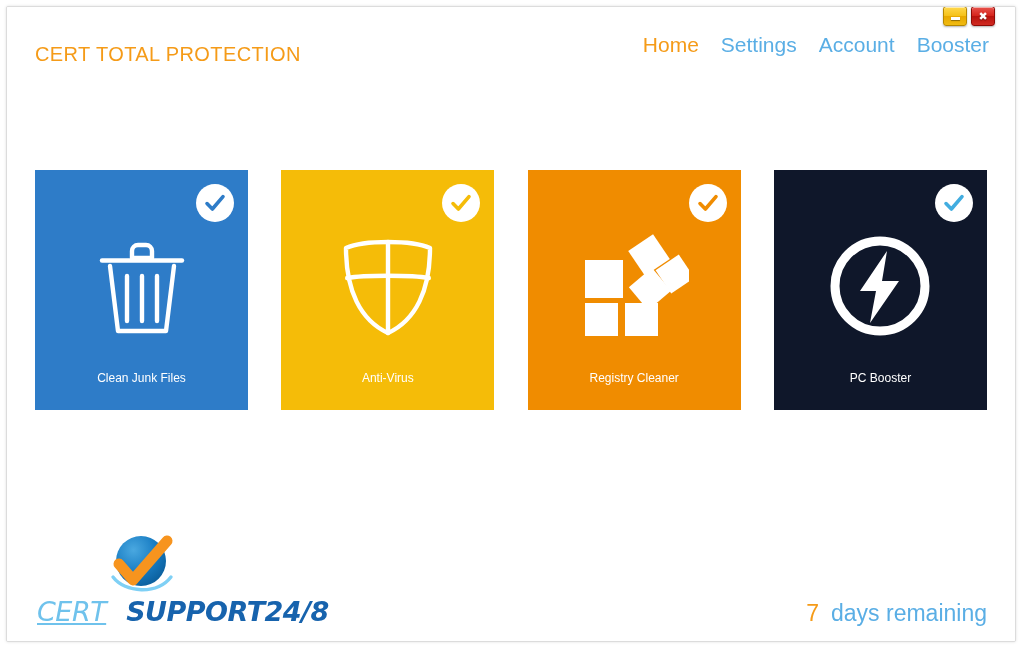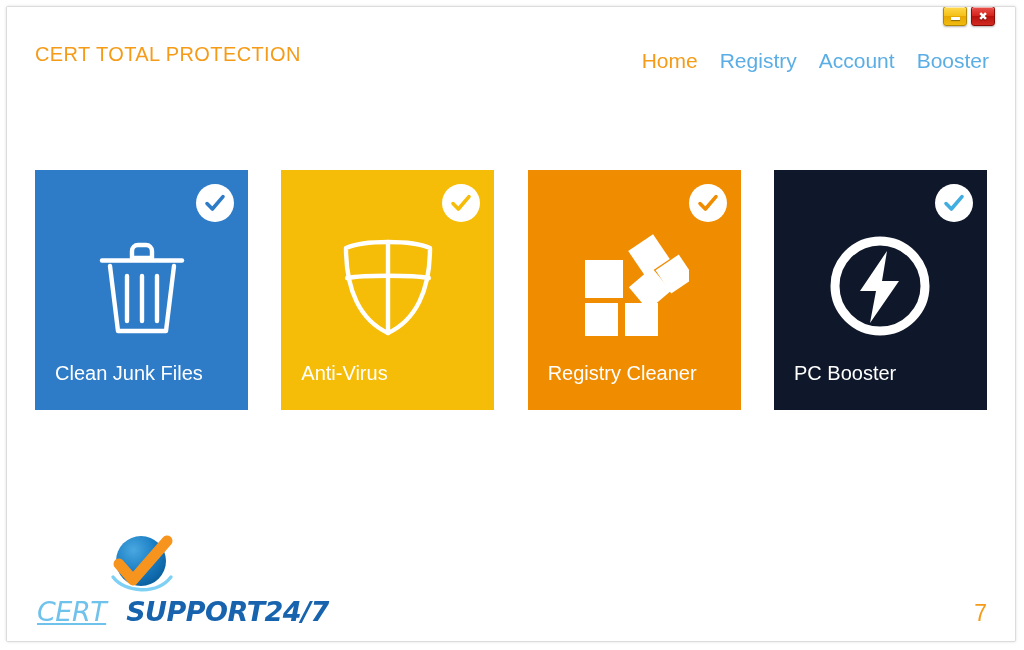--- a/index.html
+++ b/index.html
@@ -94,21 +94,21 @@
     top: 36px;
     font-size: 20px;
     letter-spacing: 0.4px;
     color: #f59b18;
     font-weight: normal;
     white-space: nowrap;
   }
   #main-nav {
     position: absolute;
     right: 26px;
-    top: 42px;
+    top: 26px;
     display: flex;
     align-items: baseline;
     gap: 22px;
   }
   .nav-item {
     font-size: 21px;
     color: #5aaee5;
     cursor: pointer;
     white-space: nowrap;
   }
@@ -155,24 +155,23 @@
     height: 120px;
     display: flex;
     align-items: center;
     justify-content: center;
   }
   .tile-label {
     position: absolute;
     left: 0;
     right: 0;
     bottom: 25px;
-    text-align: left;
+    text-align: center;
     color: #ffffff;
-    font-size: 20px;
-    margin-left: 20px;
+    font-size: 12px;
   }
 
   
   #app-footer {
     position: absolute;
     left: 0;
     right: 0;
     bottom: 0;
     height: 130px;
   }
@@ -238,21 +237,21 @@
     </div>
     <div class="win-btn" id="close-button">
       <span class="win-glyph">✖</span>
     </div>
   </div>
 
   <div id="app-header">
     <div id="app-title" style="color: rgb(245, 155, 24);">CERT TOTAL PROTECTION</div>
     <div id="main-nav">
       <div class="nav-item active" style="color: rgb(245, 155, 24);">Home</div>
-      <div class="nav-item" style="color: rgb(90, 174, 229);">Registry</div>
+      <div class="nav-item" style="color: rgb(90, 174, 229);">Settings</div>
       <div class="nav-item" style="color: rgb(90, 174, 229);">Account</div>
       <div class="nav-item" style="color: rgb(90, 174, 229);">Booster</div>
     </div>
   </div>
 
   <div id="tiles-row">
 
     <div class="tile" id="tile-clean-junk-files" style="background: rgb(46, 124, 200);">
       <div class="tile-check">
         <svg width="24" height="24" viewBox="0 0 24 24" aria-hidden="true">
@@ -341,22 +340,23 @@
               <stop offset="55%" stop-color="#1a7ec4"></stop>
               <stop offset="100%" stop-color="#0a5e9c"></stop>
             </radialGradient>
           </defs>
           <circle cx="36" cy="28" r="25" fill="url(#sphereGrad)"></circle>
           <path d="M8 44 C20 60 52 62 66 44" fill="none" stroke="#7fd0f5" stroke-width="3.4" stroke-linecap="round"></path>
           <path d="M14 31 L28 47 L62 8" fill="none" stroke="#f7941e" stroke-width="11" stroke-linecap="round" stroke-linejoin="round"></path>
         </svg>
       </div>
       <div id="brand-logo-wordmark">
-        <span class="wm-cert" style="color: rgb(111, 194, 236);">CERT</span><span class="wm-support" style="color: rgb(23, 99, 173); margin-left: 20px;">SUPPORT</span><span class="wm-247" style="color: rgb(23, 99, 173);">24/7</span>
+        <span class="wm-cert" style="color: rgb(111, 194, 236);">CERT</span><span class="wm-support" style="color: rgb(23, 99, 173); margin-left: 20px;">SUPPORT</span><span class="wm-247" style="color: rgb(23, 99, 173);">24/8</span>
       </div>
     </div>
 
     <div id="trial-status">
       <span id="trial-days" style="color: rgb(245, 155, 24);">7</span>
+      <span id="trial-label" style="color: rgb(90, 174, 229);">days remaining</span>
     </div>
 
   </div>
 </div>
 
 </body></html>

